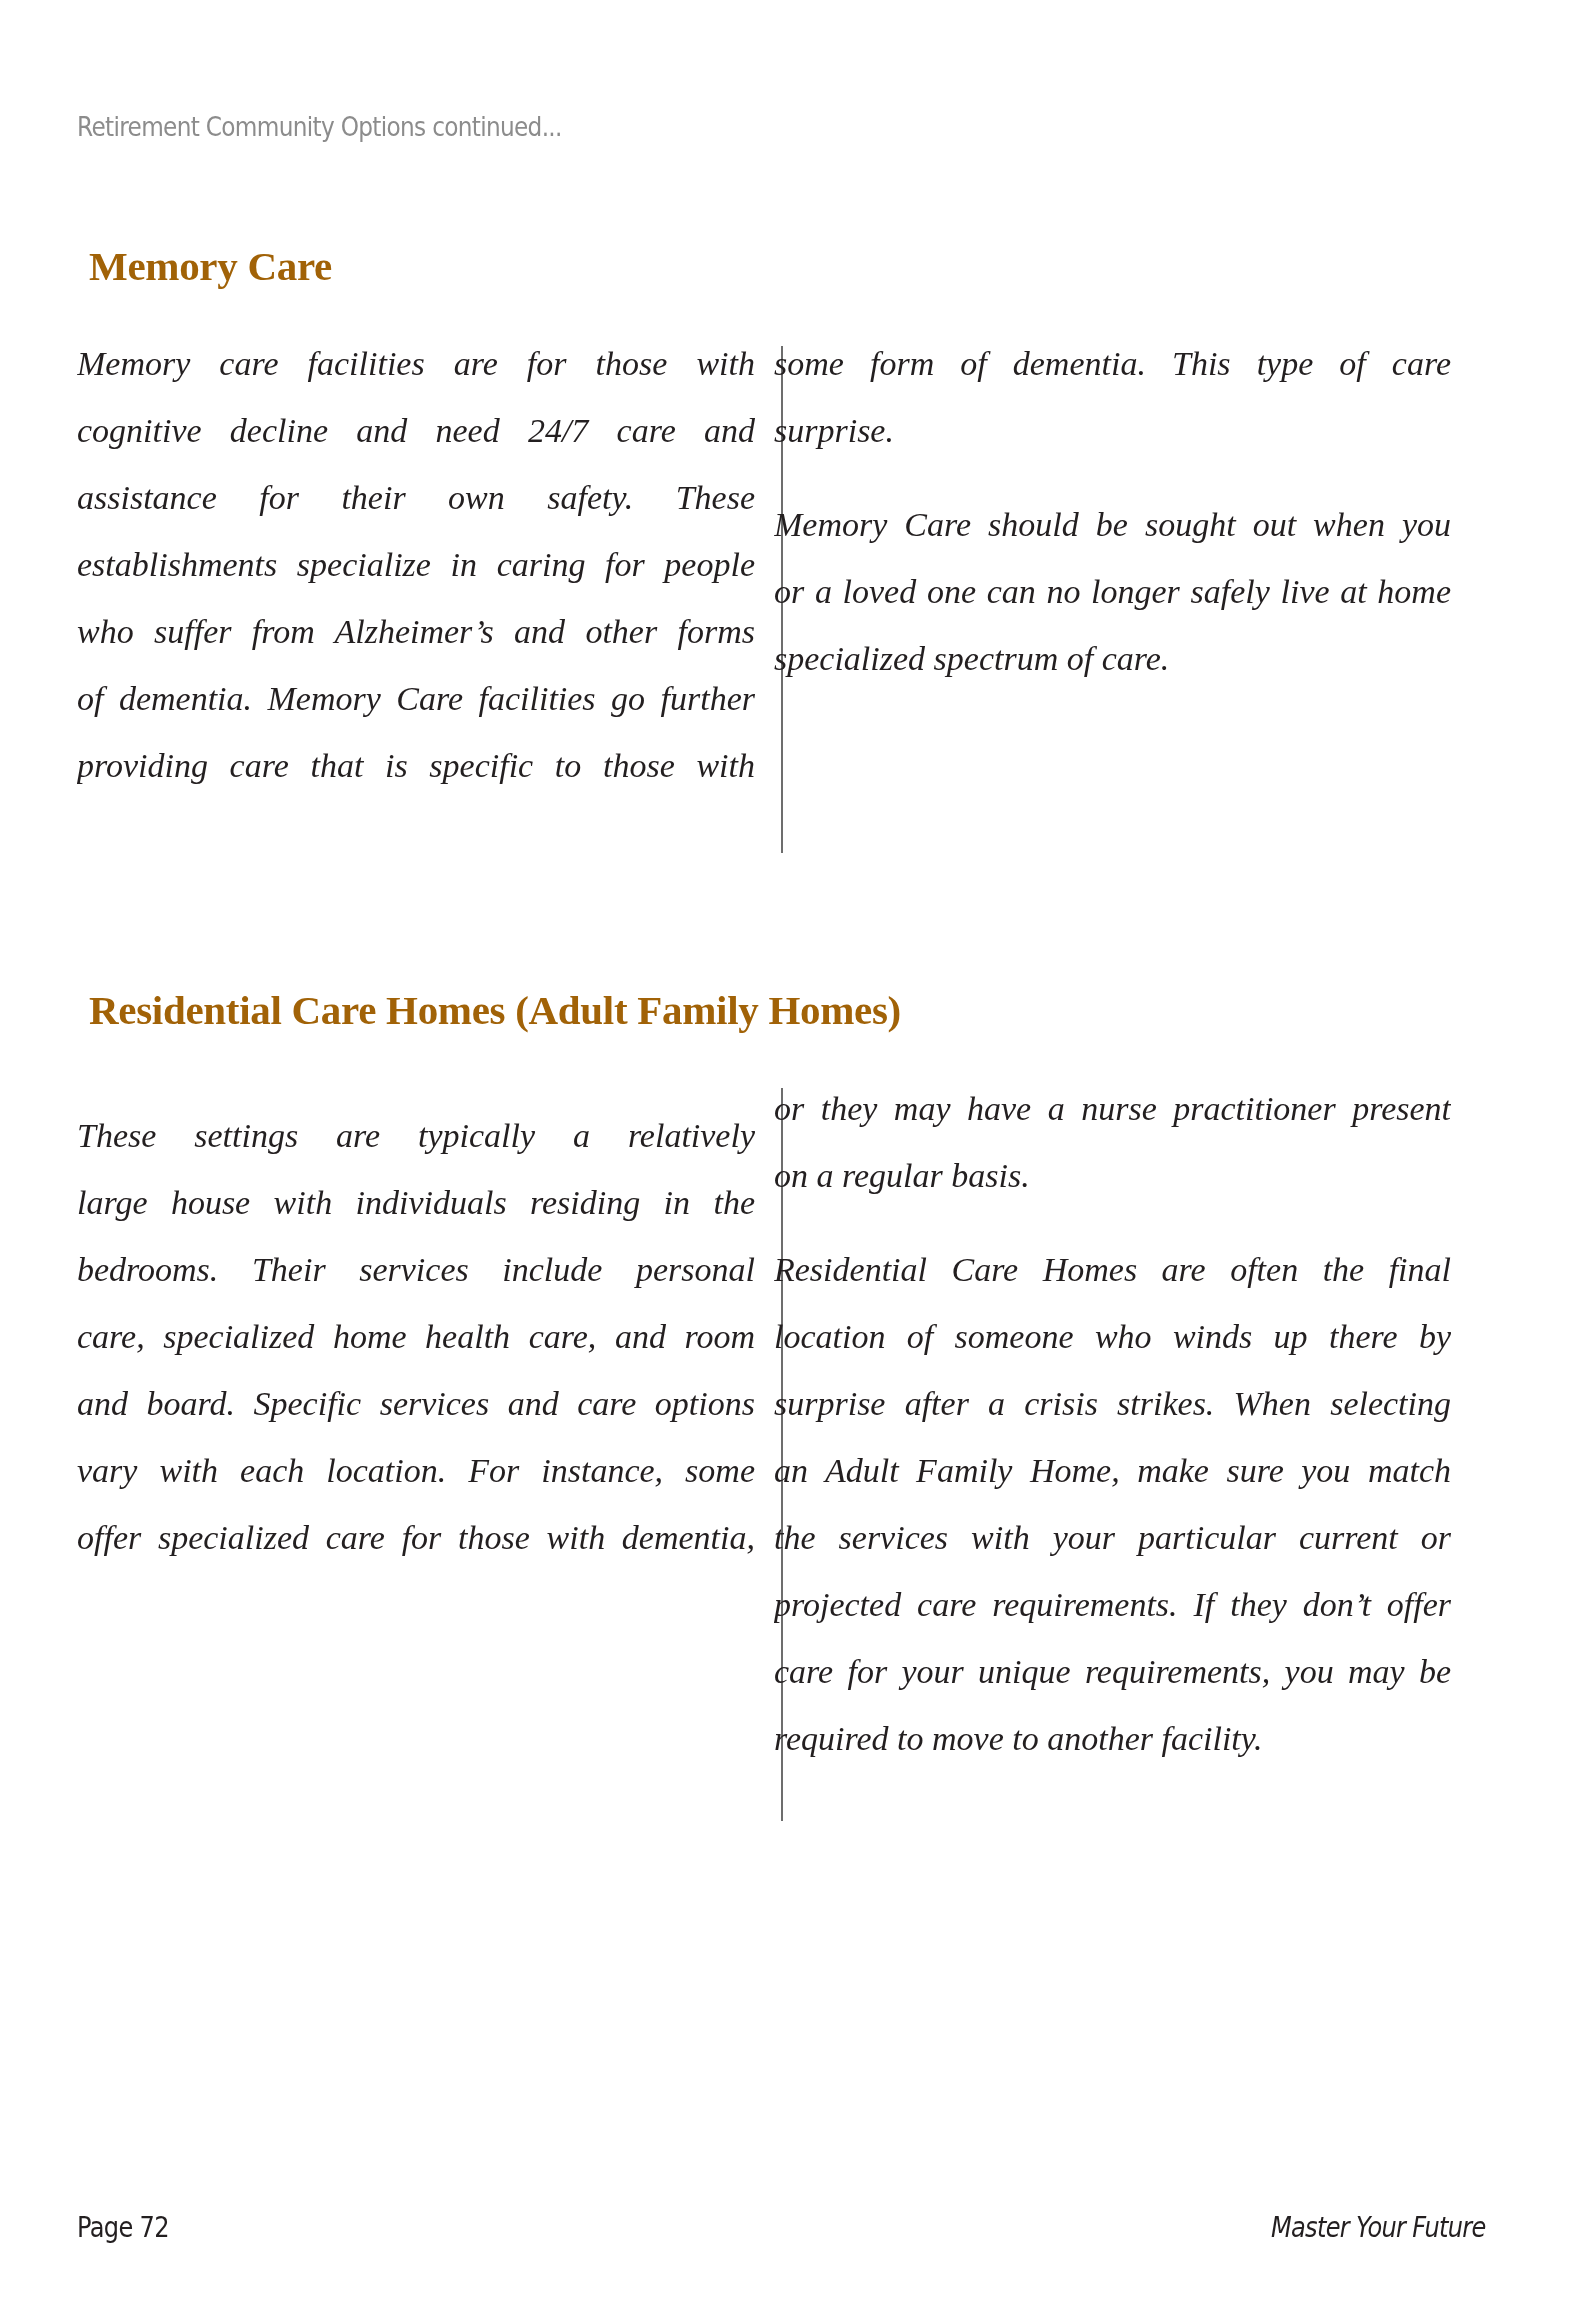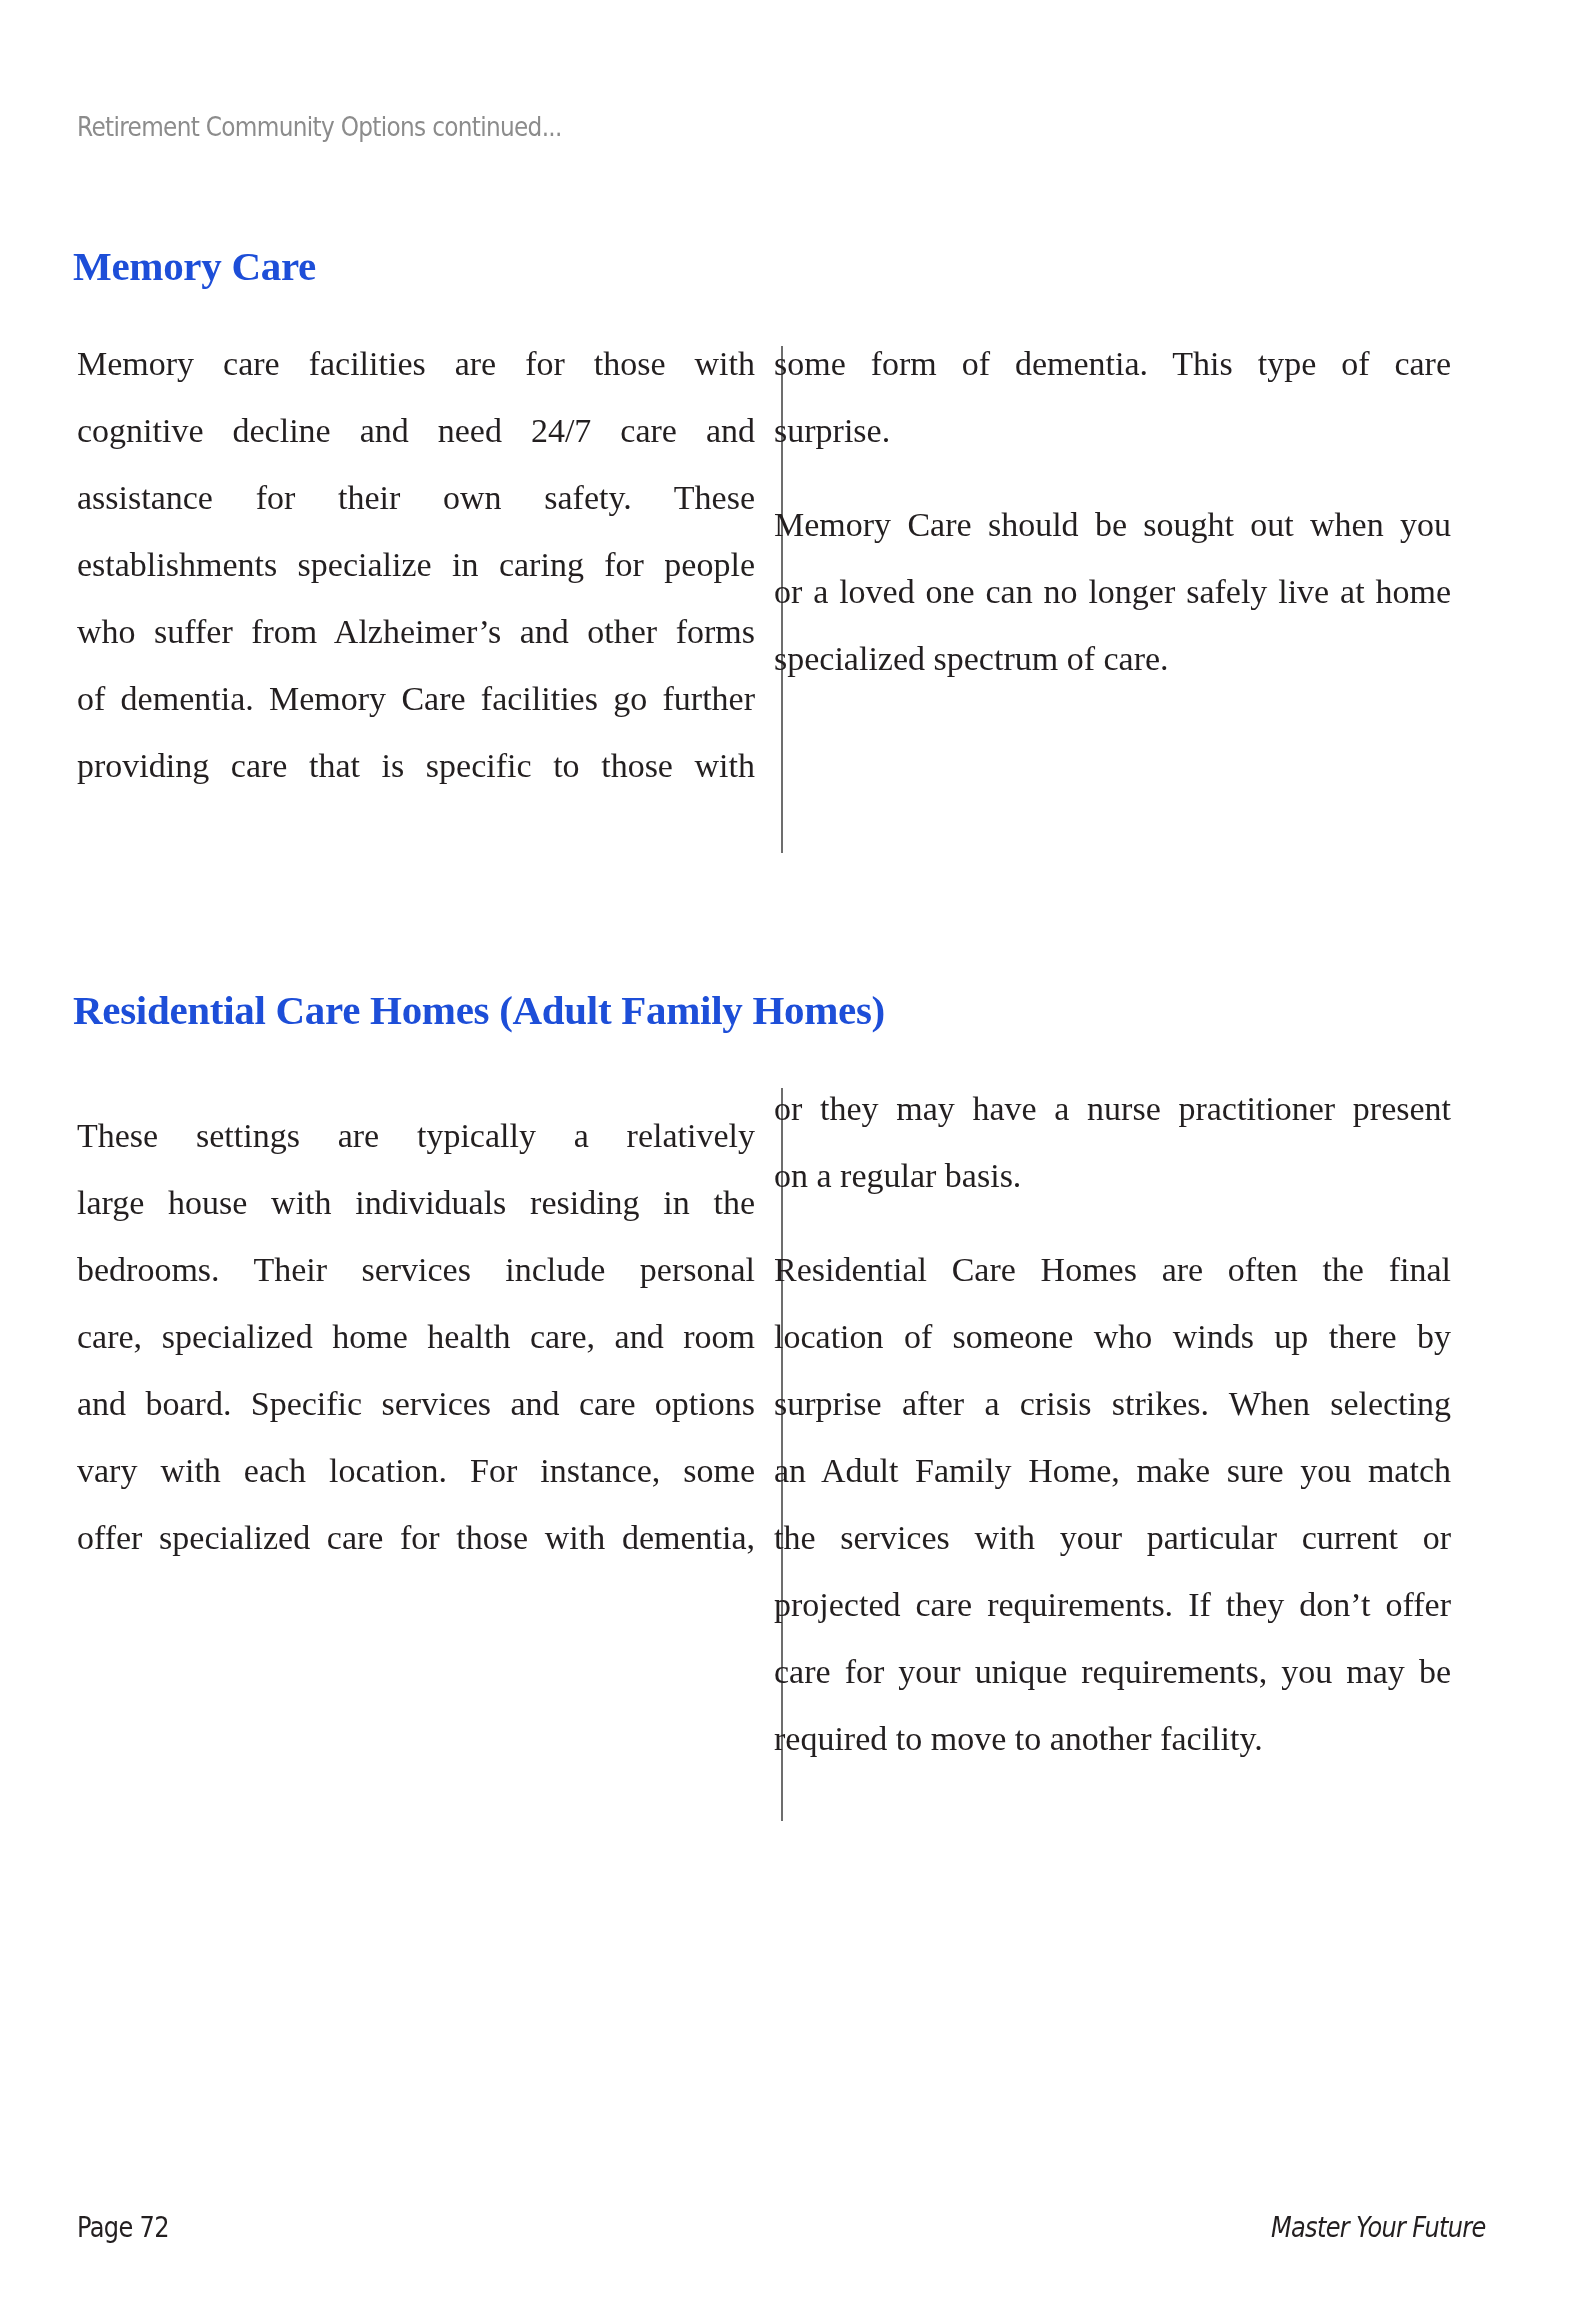--- a/index.html
+++ b/index.html
@@ -3,33 +3,33 @@
 <meta charset="utf-8">
 <style>
   html, body { margin: 0; padding: 0; background: #ffffff; }
   body { width: 1592px; height: 2309px; position: relative; overflow: hidden; }
   .running-head {
     position: absolute; left: 77px; top: 111px;
     font-family: "DejaVu Sans", sans-serif; font-size: 27px; letter-spacing: -0.8px;
     color: #8c8c8c; white-space: nowrap; transform: scaleX(0.86); transform-origin: left;
   }
   .section-title {
-    position: absolute; left: 73px;
+    position: absolute; left: 89px;
     font-family: "Liberation Serif", serif; font-weight: bold; font-size: 41px;
-    color: #1d4ed8; white-space: nowrap; letter-spacing: -0.3px;
+    color: #a16207; white-space: nowrap; letter-spacing: -0.3px;
   }
   .col {
     position: absolute;
     font-family: "Liberation Serif", serif; font-size: 34px; color: #231f20;
   }
   .col.left { left: 77px; width: 678px; }
   .col.right { left: 774px; width: 677px; }
   .line {
     height: 67px; line-height: 67px; white-space: nowrap;
-    text-align: justify; text-align-last: justify; overflow: hidden;
+    text-align: justify; text-align-last: justify; overflow: hidden; font-style: italic;
   }
   .line.last { text-align-last: left; }
   .para-gap { height: 27px; }
   .divider { position: absolute; left: 781px; width: 2px; background: #6d6d6d; }
   .footer-left, .footer-right {
     position: absolute; top: 2211px;
     font-family: "DejaVu Sans", sans-serif; font-size: 28px; color: #231f20;
     white-space: nowrap; letter-spacing: -0.8px;
   }
   .footer-left { left: 77px; transform: scaleX(0.86); transform-origin: left; }

